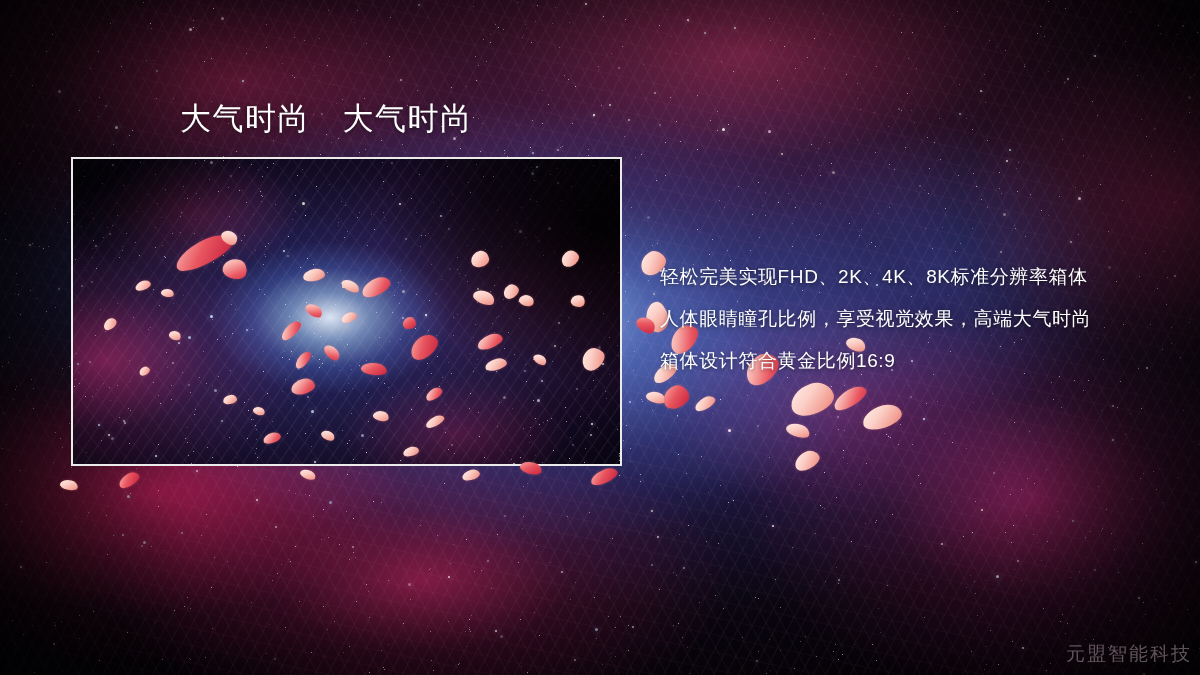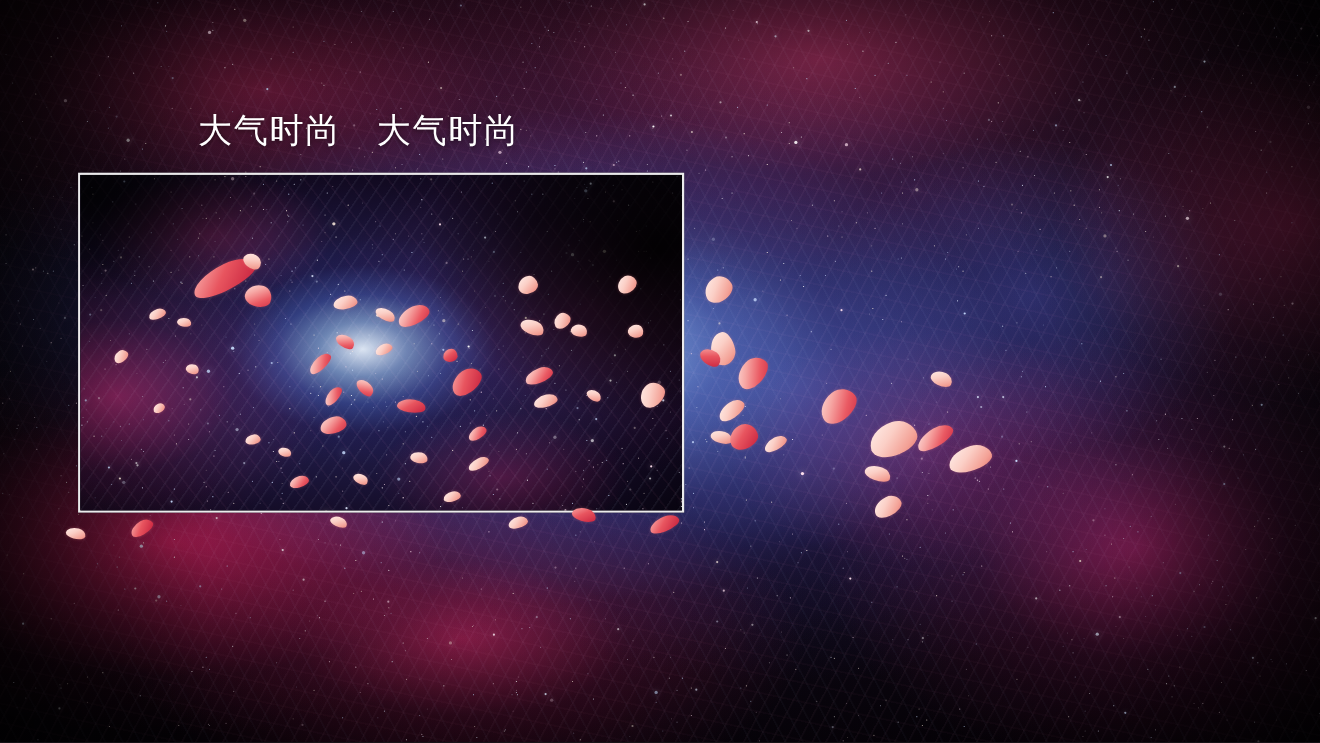--- a/index.html
+++ b/index.html
@@ -2014,15 +2014,21 @@
       <div class="petal deep" style="left: 590px; top: 470px; width: 28px; height: 13px; transform: rotate(-22deg);"></div>
       <div class="petal deep" style="left: 520px; top: 462px; width: 22px; height: 12px; transform: rotate(16deg);"></div>
       <div class="petal pale" style="left: 462px; top: 470px; width: 18px; height: 10px; transform: rotate(-14deg);"></div>
       <div class="petal pale" style="left: 300px; top: 470px; width: 16px; height: 9px; transform: rotate(24deg);"></div>
       <div class="petal deep" style="left: 118px; top: 474px; width: 22px; height: 12px; transform: rotate(-30deg);"></div>
       <div class="petal pale" style="left: 60px; top: 480px; width: 18px; height: 10px; transform: rotate(14deg);"></div>
     </div>
 
   <div id="headline">大气时尚　大气时尚</div>
 
+  <div id="body-copy">
+    <div class="line">轻松完美实现FHD、2K、4K、8K标准分辨率箱体</div>
+    <div class="line">人体眼睛瞳孔比例，享受视觉效果，高端大气时尚</div>
+    <div class="line">箱体设计符合黄金比例16:9</div>
+  </div>
 
+  <div id="watermark">元盟智能科技</div>
 
 </div>
 
 </body></html>

